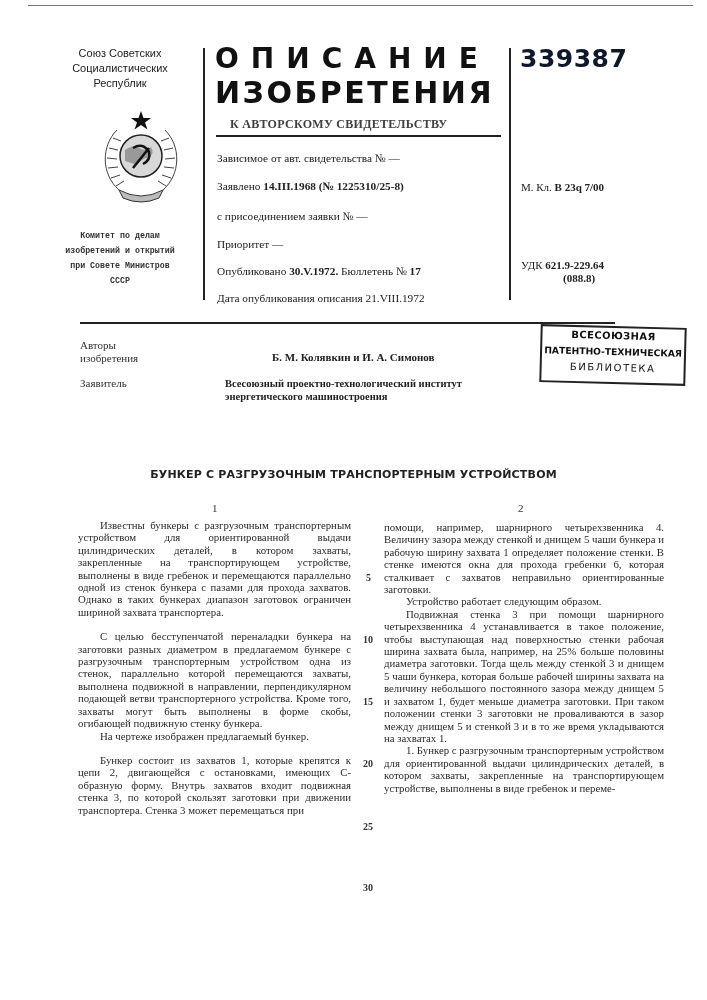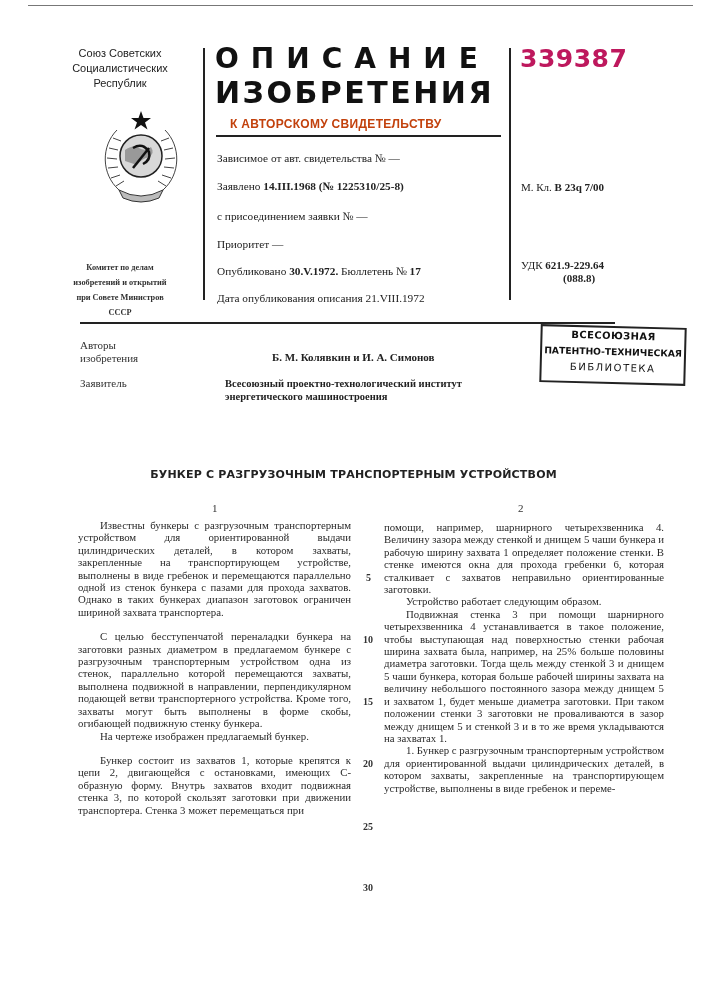--- a/index.html
+++ b/index.html
@@ -8,38 +8,38 @@
     font-family: "Liberation Serif", "DejaVu Serif", serif; color: #1a1a1a;
   }
   .abs { position: absolute; }
   .top-rule { left: 28px; top: 5px; width: 665px; height: 1px; background: #777; }
 
   
   .union { left: 50px; top: 46px; width: 140px; text-align: center;
     font-family: "Liberation Sans", "DejaVu Sans", sans-serif; font-size: 11px; line-height: 15px; color: #222; }
   .emblem { left: 95px; top: 108px; width: 92px; height: 100px; }
   .committee { left: 50px; top: 228px; width: 140px; text-align: center;
-    font-family: Liberation Serif, serif; font-size: 8.3px; line-height: 15px; font-weight: bold; color: #333; margin-top: 32px; }
+    font-family: Liberation Mono, monospace; font-size: 8.3px; line-height: 15px; font-weight: bold; color: #333; }
 
   .vline-left { left: 203px; top: 48px; width: 1.5px; height: 252px; background: #222; }
   .vline-right { left: 509px; top: 48px; width: 1.5px; height: 252px; background: #222; }
 
   
   .title1 { left: 215px; top: 42px; width: 290px; font-family: "DejaVu Sans", sans-serif; font-weight: bold;
     font-size: 28px; letter-spacing: 12px; line-height: 34px; color: #111; }
   .title2 { left: 215px; top: 76px; width: 295px; font-family: "DejaVu Sans", sans-serif; font-weight: bold;
     font-size: 30px; letter-spacing: 2.5px; line-height: 34px; color: #111; }
-  .subtitle { left: 230px; top: 117px; font-family: Liberation Sans, sans-serif; font-weight: bold;
-    font-size: 12px; letter-spacing: 0.3px; color: #c2410c; }
+  .subtitle { left: 230px; top: 117px; font-family: Liberation Serif, serif; font-weight: bold;
+    font-size: 12px; letter-spacing: 0.3px; color: #404040; }
   .subtitle-rule { left: 216px; top: 135px; width: 285px; height: 1.5px; background: #222; }
 
   .meta { left: 217px; font-size: 11.3px; color: #222; white-space: nowrap; }
   .meta b { font-weight: bold; }
 
-  .patent-no { left: 520px; top: 44px; font-family: "DejaVu Sans", sans-serif; font-weight: bold; font-size: 25px; color: #be185d; letter-spacing: 0.5px; }
+  .patent-no { left: 520px; top: 44px; font-family: "DejaVu Sans", sans-serif; font-weight: bold; font-size: 25px; color: #0f172a; letter-spacing: 0.5px; }
   .mkl { left: 521px; top: 181px; font-size: 11px; color: #222; }
   .udk { left: 521px; top: 259px; font-size: 11px; color: #222; line-height: 13px; }
   .udk .indent { padding-left: 42px; }
 
   .h-rule { left: 80px; top: 322px; width: 535px; height: 1.5px; background: #222; }
 
   .lbl { left: 80px; font-size: 11px; color: #333; line-height: 13px; }
   .authors { left: 272px; top: 351px; font-weight: bold; font-size: 11px; color: #222; }
   .applicant { left: 225px; top: 377px; width: 260px; font-weight: bold; font-size: 10.5px; color: #222; line-height: 13px; }
 

